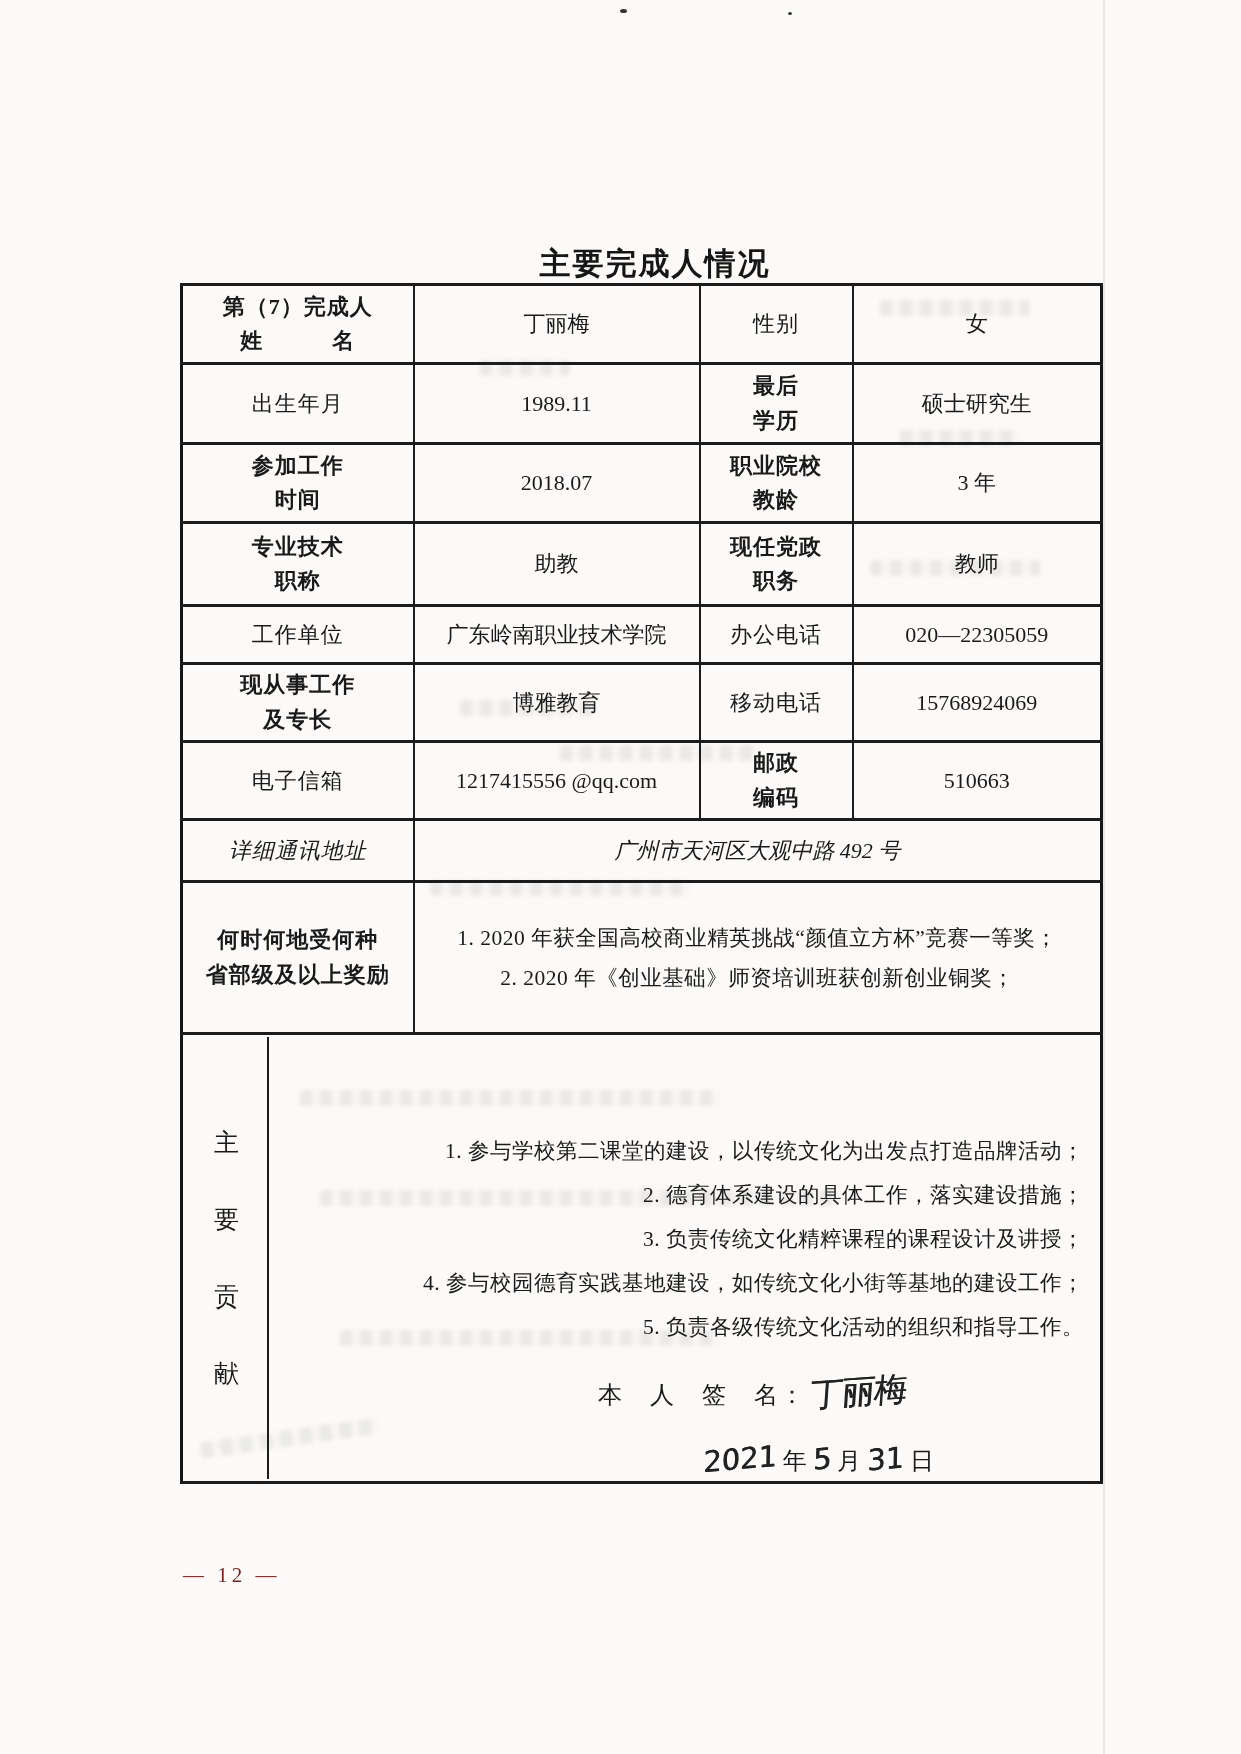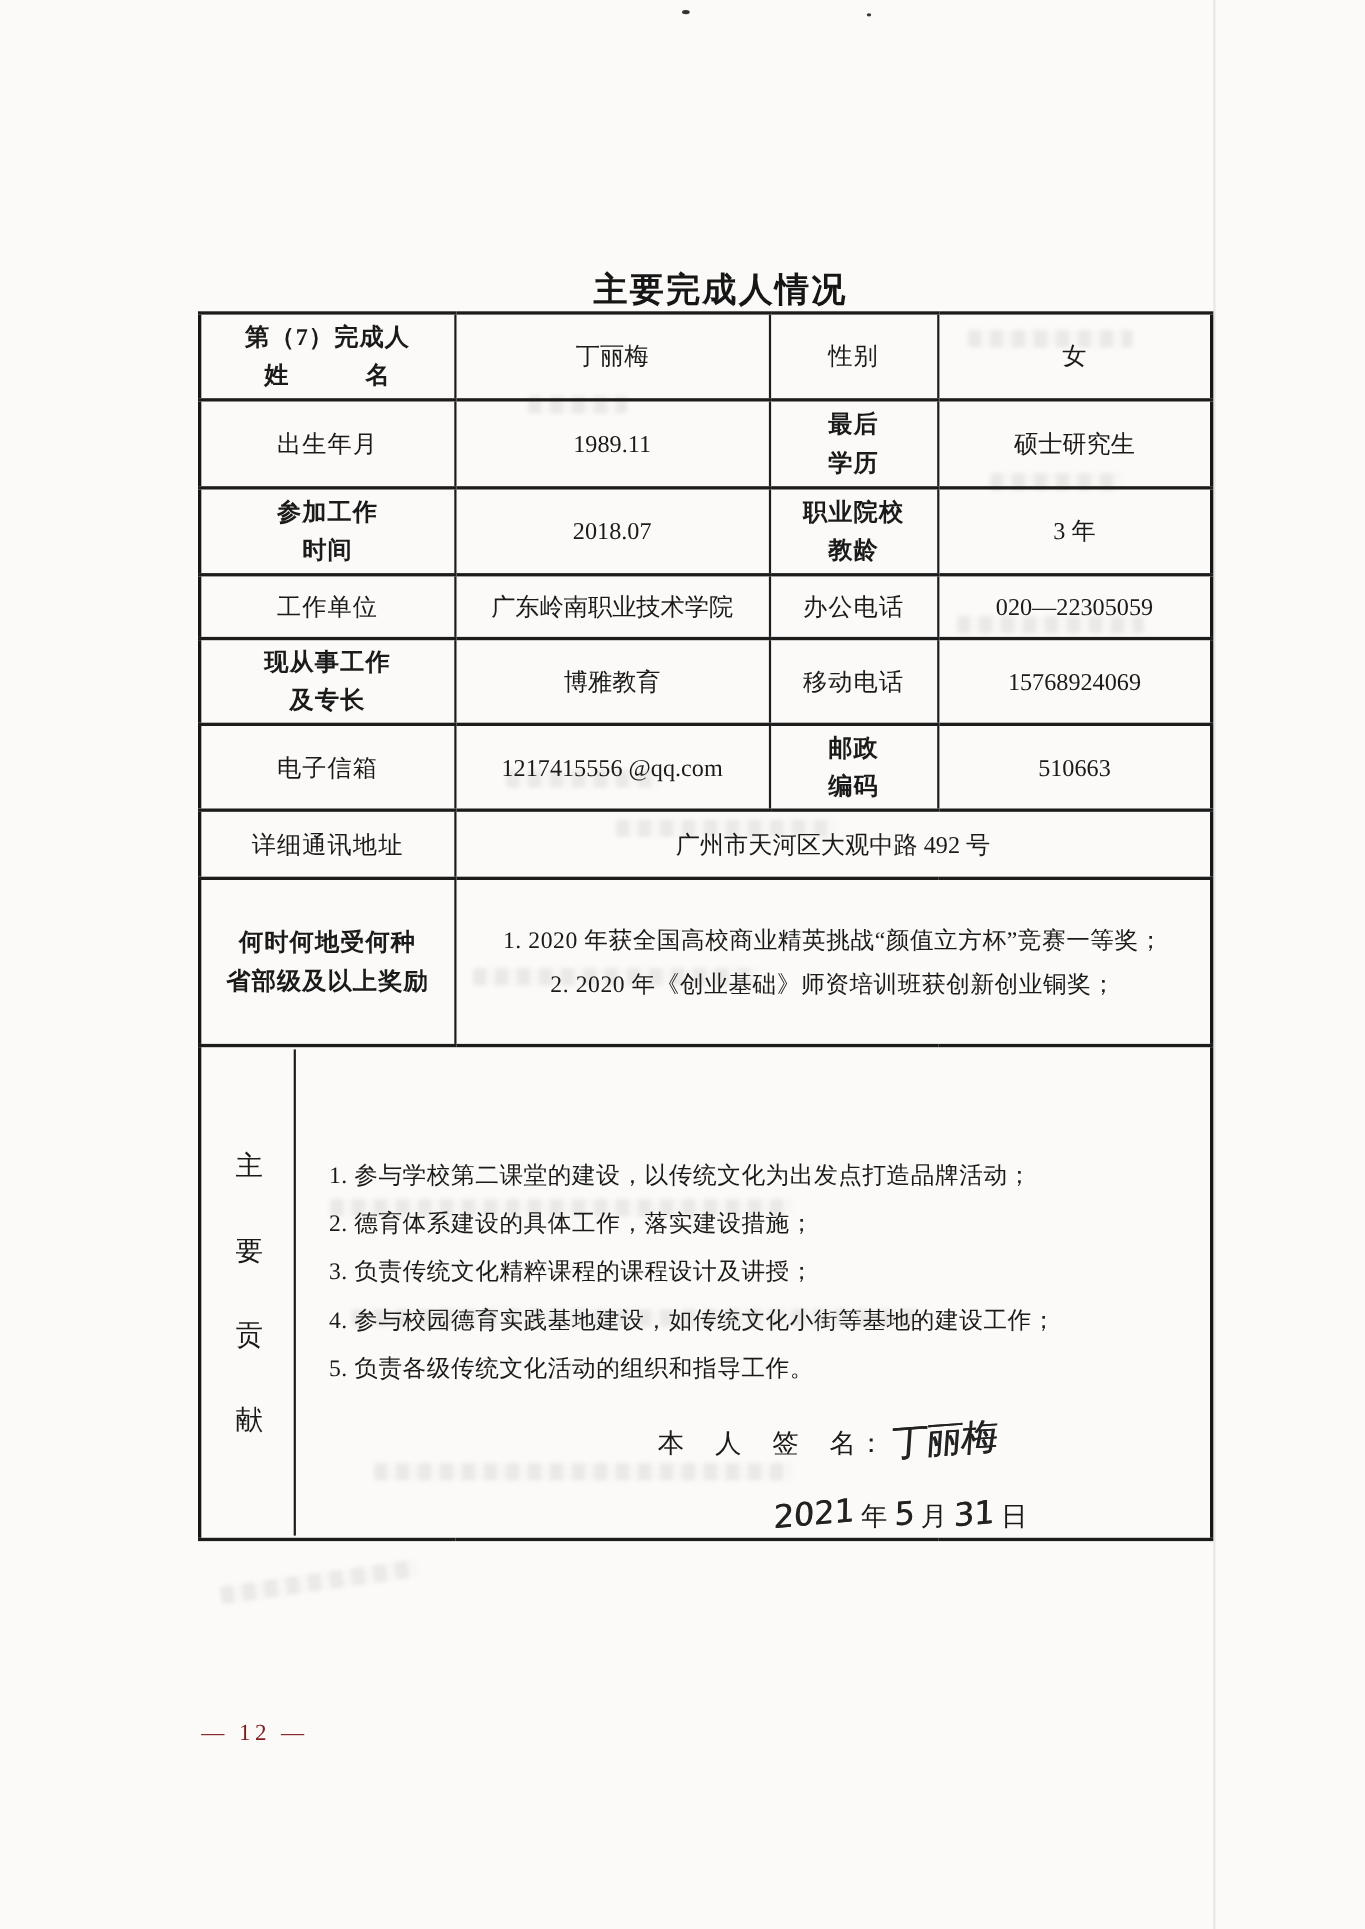--- a/index.html
+++ b/index.html
@@ -42,36 +42,36 @@
     border-top-width:3px;border-bottom-width:3px;
     vertical-align:middle;text-align:center;
     padding:2px 4px;
     font-size:22px;color:#1a1a1a;
   }
   table.main{border:3px solid #161616;}
   td.lab{letter-spacing:1px;}
   td .ln{display:block;line-height:1.55;font-weight:bold;}
   tr.r1{height:79px;} tr.r2{height:80px;} tr.r3{height:79px;}
   tr.r4{height:83px;} tr.r5{height:58px;} tr.r6{height:78px;}
-  tr.r7{height:78px;} tr.r8{height:62px;} tr.r9{height:152px;}
+  tr.r7{height:78px;} tr.r8{height:62px;font-style:italic;} tr.r9{height:152px;}
   tr.r10{height:442px;}
   td.val{font-size:21px;}
   
   td.awards-cell{text-align:left;padding:14px 10px 34px 16px;}
   .award-line{display:block;font-size:21.5px;line-height:40px;letter-spacing:0.5px;}
   
   td.contrib-cell{padding:0;}
   .contrib-wrap{display:flex;width:100%;height:442px;}
   .contrib-label{
     width:80px;flex:0 0 80px;
     border-right:2px solid #1c1c1c;
     display:flex;flex-direction:column;align-items:center;justify-content:center;
     gap:44px;font-size:25px;letter-spacing:1px;
   }
-  .contrib-content{position:relative;flex:1 1 auto;text-align:left;}
+  .contrib-content{position:relative;flex:1 1 auto;text-align:right;}
   .contrib-items{position:absolute;left:30px;top:92px;right:12px;}
   .contrib-item{display:block;font-size:21.5px;line-height:44px;letter-spacing:0.5px;}
   .sig-row{position:absolute;right:190px;bottom:64px;white-space:nowrap;}
   .sig-label{font-size:24px;letter-spacing:2px;margin-left:28px;}
   .hand{
     display:inline-block;
     font-family:"DejaVu Sans","Liberation Sans",sans-serif;
     color:#222;
     text-shadow:0.6px 0 0 #222;
   }
@@ -146,20 +146,32 @@
         <span class="ln">时间</span>
       </td>
       <td class="val">2018.07</td>
       <td class="lab">
         <span class="ln">职业院校</span>
         <span class="ln">教龄</span>
       </td>
       <td class="val">3 年</td>
     </tr>
 
+    <tr class="r4">
+      <td class="lab">
+        <span class="ln">专业技术</span>
+        <span class="ln">职称</span>
+      </td>
+      <td class="val">助教</td>
+      <td class="lab">
+        <span class="ln">现任党政</span>
+        <span class="ln">职务</span>
+      </td>
+      <td class="val">教师</td>
+    </tr>
 
     <tr class="r5">
       <td class="lab">工作单位</td>
       <td class="val">广东岭南职业技术学院</td>
       <td class="lab">办公电话</td>
       <td class="val">020—22305059</td>
     </tr>
 
     <tr class="r6">
       <td class="lab">

